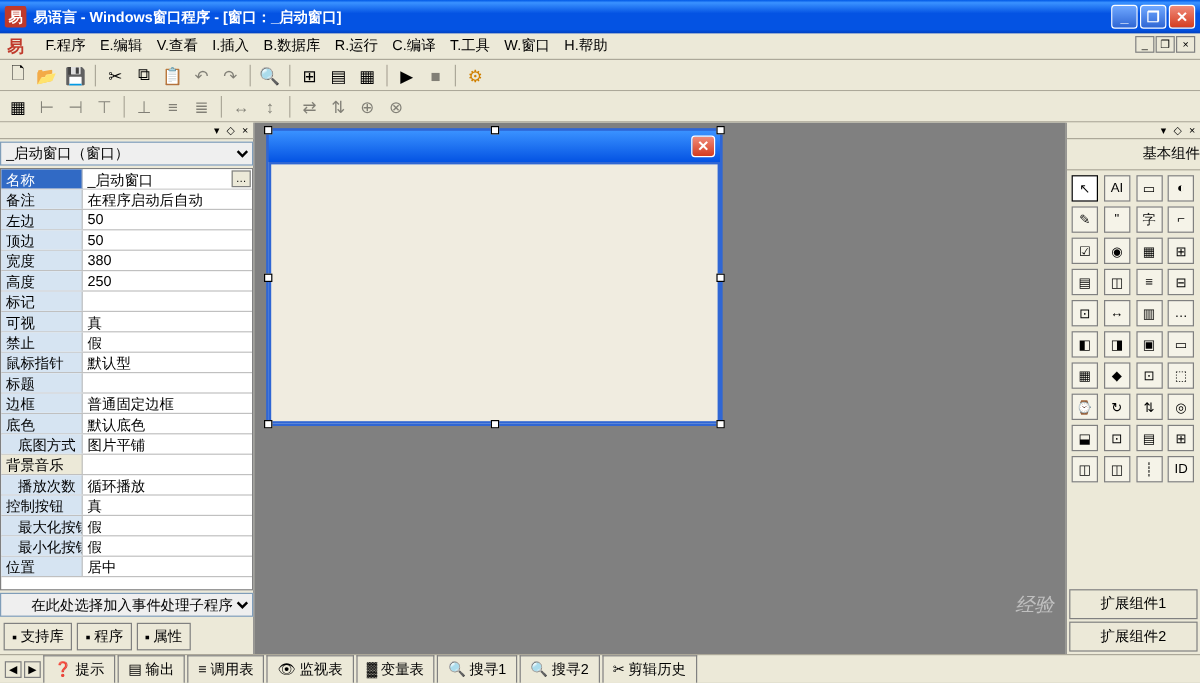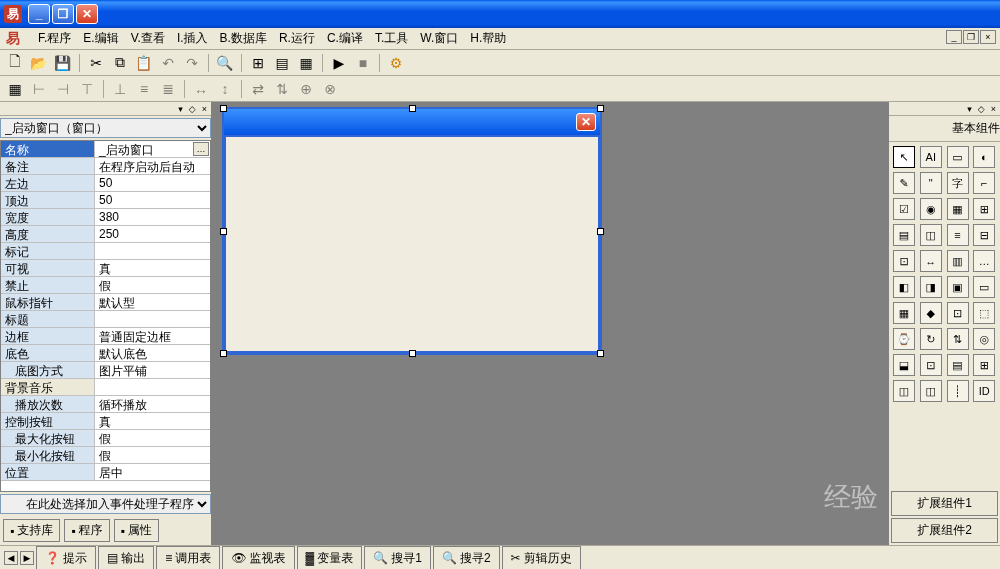--- a/index.html
+++ b/index.html
@@ -24,21 +24,21 @@
 .tb-btn.disabled { opacity: 0.45; cursor: default; }
 
 .main-area { flex: 1; display: flex; overflow: hidden; }
 
 .prop-panel { width: 212px; background: #ece9d8; border-right: 1px solid #808080; display: flex; flex-direction: column; }
 .prop-panel .panel-header { height: 14px; background: #ece9d8; border-bottom: 1px solid #aca899; display: flex; justify-content: flex-end; align-items: center; gap: 2px; padding-right: 2px; }
 .prop-panel .panel-header span { font-size: 9px; cursor: pointer; padding: 0 2px; }
 .prop-panel select { width: 100%; height: 20px; margin: 2px 0; border: 1px solid #7f9db9; }
 .prop-grid { flex: 1; overflow: auto; border: 1px solid #808080; background: #fff; }
 .prop-row { display: flex; height: 17px; border-bottom: 1px solid #c0c0c0; }
-.prop-name { width: 94px; background: #d6e4f2; border-right: 1px solid #c0c0c0; padding: 1px 4px; white-space: nowrap; overflow: hidden; }
+.prop-name { width: 68px; background: #d6e4f2; border-right: 1px solid #c0c0c0; padding: 1px 4px; white-space: nowrap; overflow: hidden; }
 .prop-name.group { background: #ece9d8; font-weight: normal; }
 .prop-name.sub { padding-left: 14px; }
 .prop-value { flex: 1; padding: 1px 4px; white-space: nowrap; overflow: hidden; position: relative; }
 .prop-row.selected .prop-name { background: #316ac5; color: #fff; }
 .prop-row.selected .prop-value { background: #fff; }
 .ellipsis-btn { position: absolute; right: 1px; top: 1px; width: 16px; height: 14px; background: #ece9d8; border: 1px solid #808080; font-size: 9px; display: flex; align-items: center; justify-content: center; }
 .event-select { height: 20px; width: 100%; border: 1px solid #7f9db9; margin-top: 2px; text-align: right; }
 .prop-bottom-tabs { display: flex; gap: 4px; padding: 3px; }
 .prop-tab-btn { border: 1px solid #808080; background: #ece9d8; padding: 2px 6px; cursor: pointer; display: flex; align-items: center; gap: 3px; }
 
@@ -63,27 +63,28 @@
 .comp-tab-label { text-align: right; padding: 4px 0; border-bottom: 1px solid #aca899; }
 .comp-grid { flex: 1; padding: 4px; display: grid; grid-template-columns: repeat(4, 1fr); gap: 4px; align-content: start; overflow: auto; }
 .comp-btn { width: 22px; height: 22px; border: 1px solid #808080; background: #f5f3e8; display: flex; align-items: center; justify-content: center; cursor: pointer; font-size: 11px; }
 .comp-btn.active { background: #fff; border: 1px solid #000; }
 .comp-bottom-btns { display: flex; flex-direction: column; padding: 2px; gap: 2px; }
 .comp-bottom-btn { border: 1px solid #808080; background: #ece9d8; padding: 3px 4px; text-align: center; cursor: pointer; }
 
 .status-tabs { height: 24px; background: #ece9d8; border-top: 1px solid #aca899; display: flex; align-items: center; padding: 0 4px; gap: 2px; }
 .status-tabs .nav-btn { width: 14px; height: 14px; border: 1px solid #808080; display: flex; align-items: center; justify-content: center; font-size: 9px; cursor: pointer; }
 .status-tabs .tab { padding: 3px 8px; border: 1px solid #808080; border-bottom: none; background: #ece9d8; cursor: pointer; display: flex; align-items: center; gap: 3px; }
-.watermark { position: absolute; right: 10px; bottom: 30px; color: rgba(255,255,255,0.5); font-size: 27px; pointer-events: none; font-family: cursive; }
+.watermark { position: absolute; right: 10px; bottom: 30px; color: rgba(255,255,255,0.5); font-size: 16px; font-style: italic; pointer-events: none; font-family: cursive; }
 </style>
 </head>
 <body>
 
 <div class="titlebar">
   <div class="app-icon">易</div>
+  <div class="title">易语言 - Windows窗口程序 - [窗口：_启动窗口]</div>
   <div class="win-btns">
     <div class="win-btn win-min">_</div>
     <div class="win-btn win-max">❐</div>
     <div class="win-btn win-close">✕</div>
   </div>
 </div>
 
 <div class="menubar">
   <div class="app-logo">易</div>
   <div id="menu-items" style="display: flex;">

